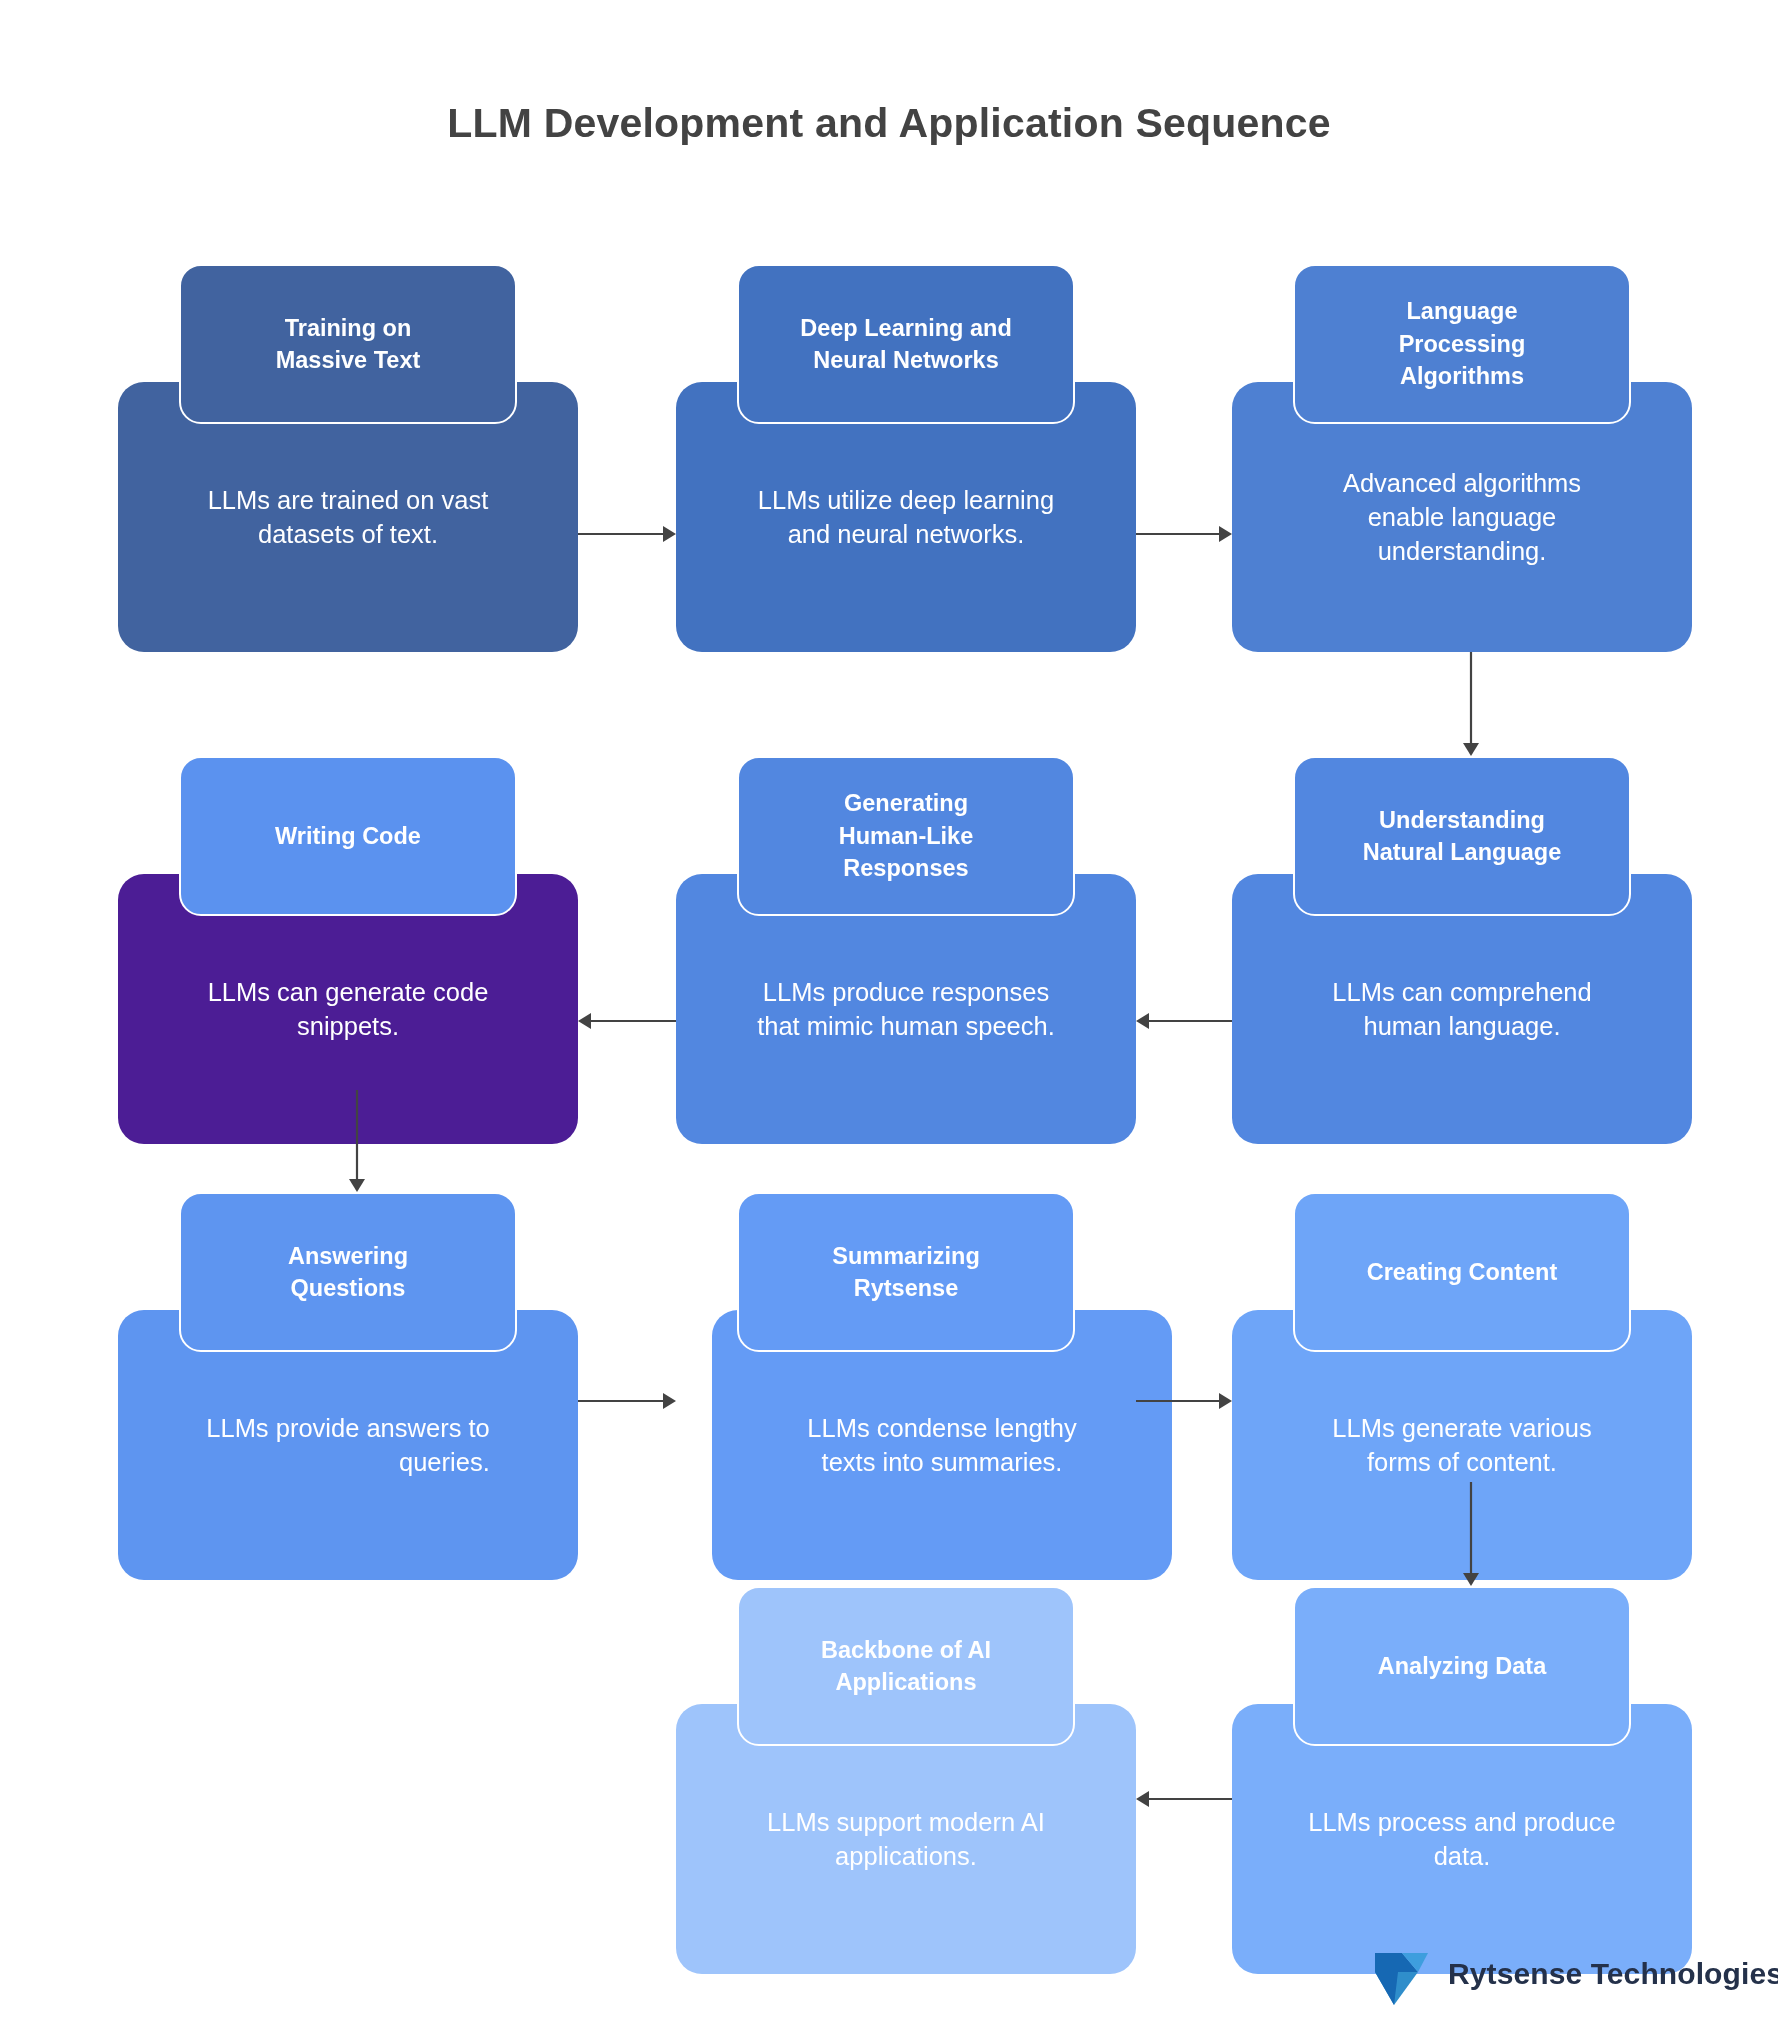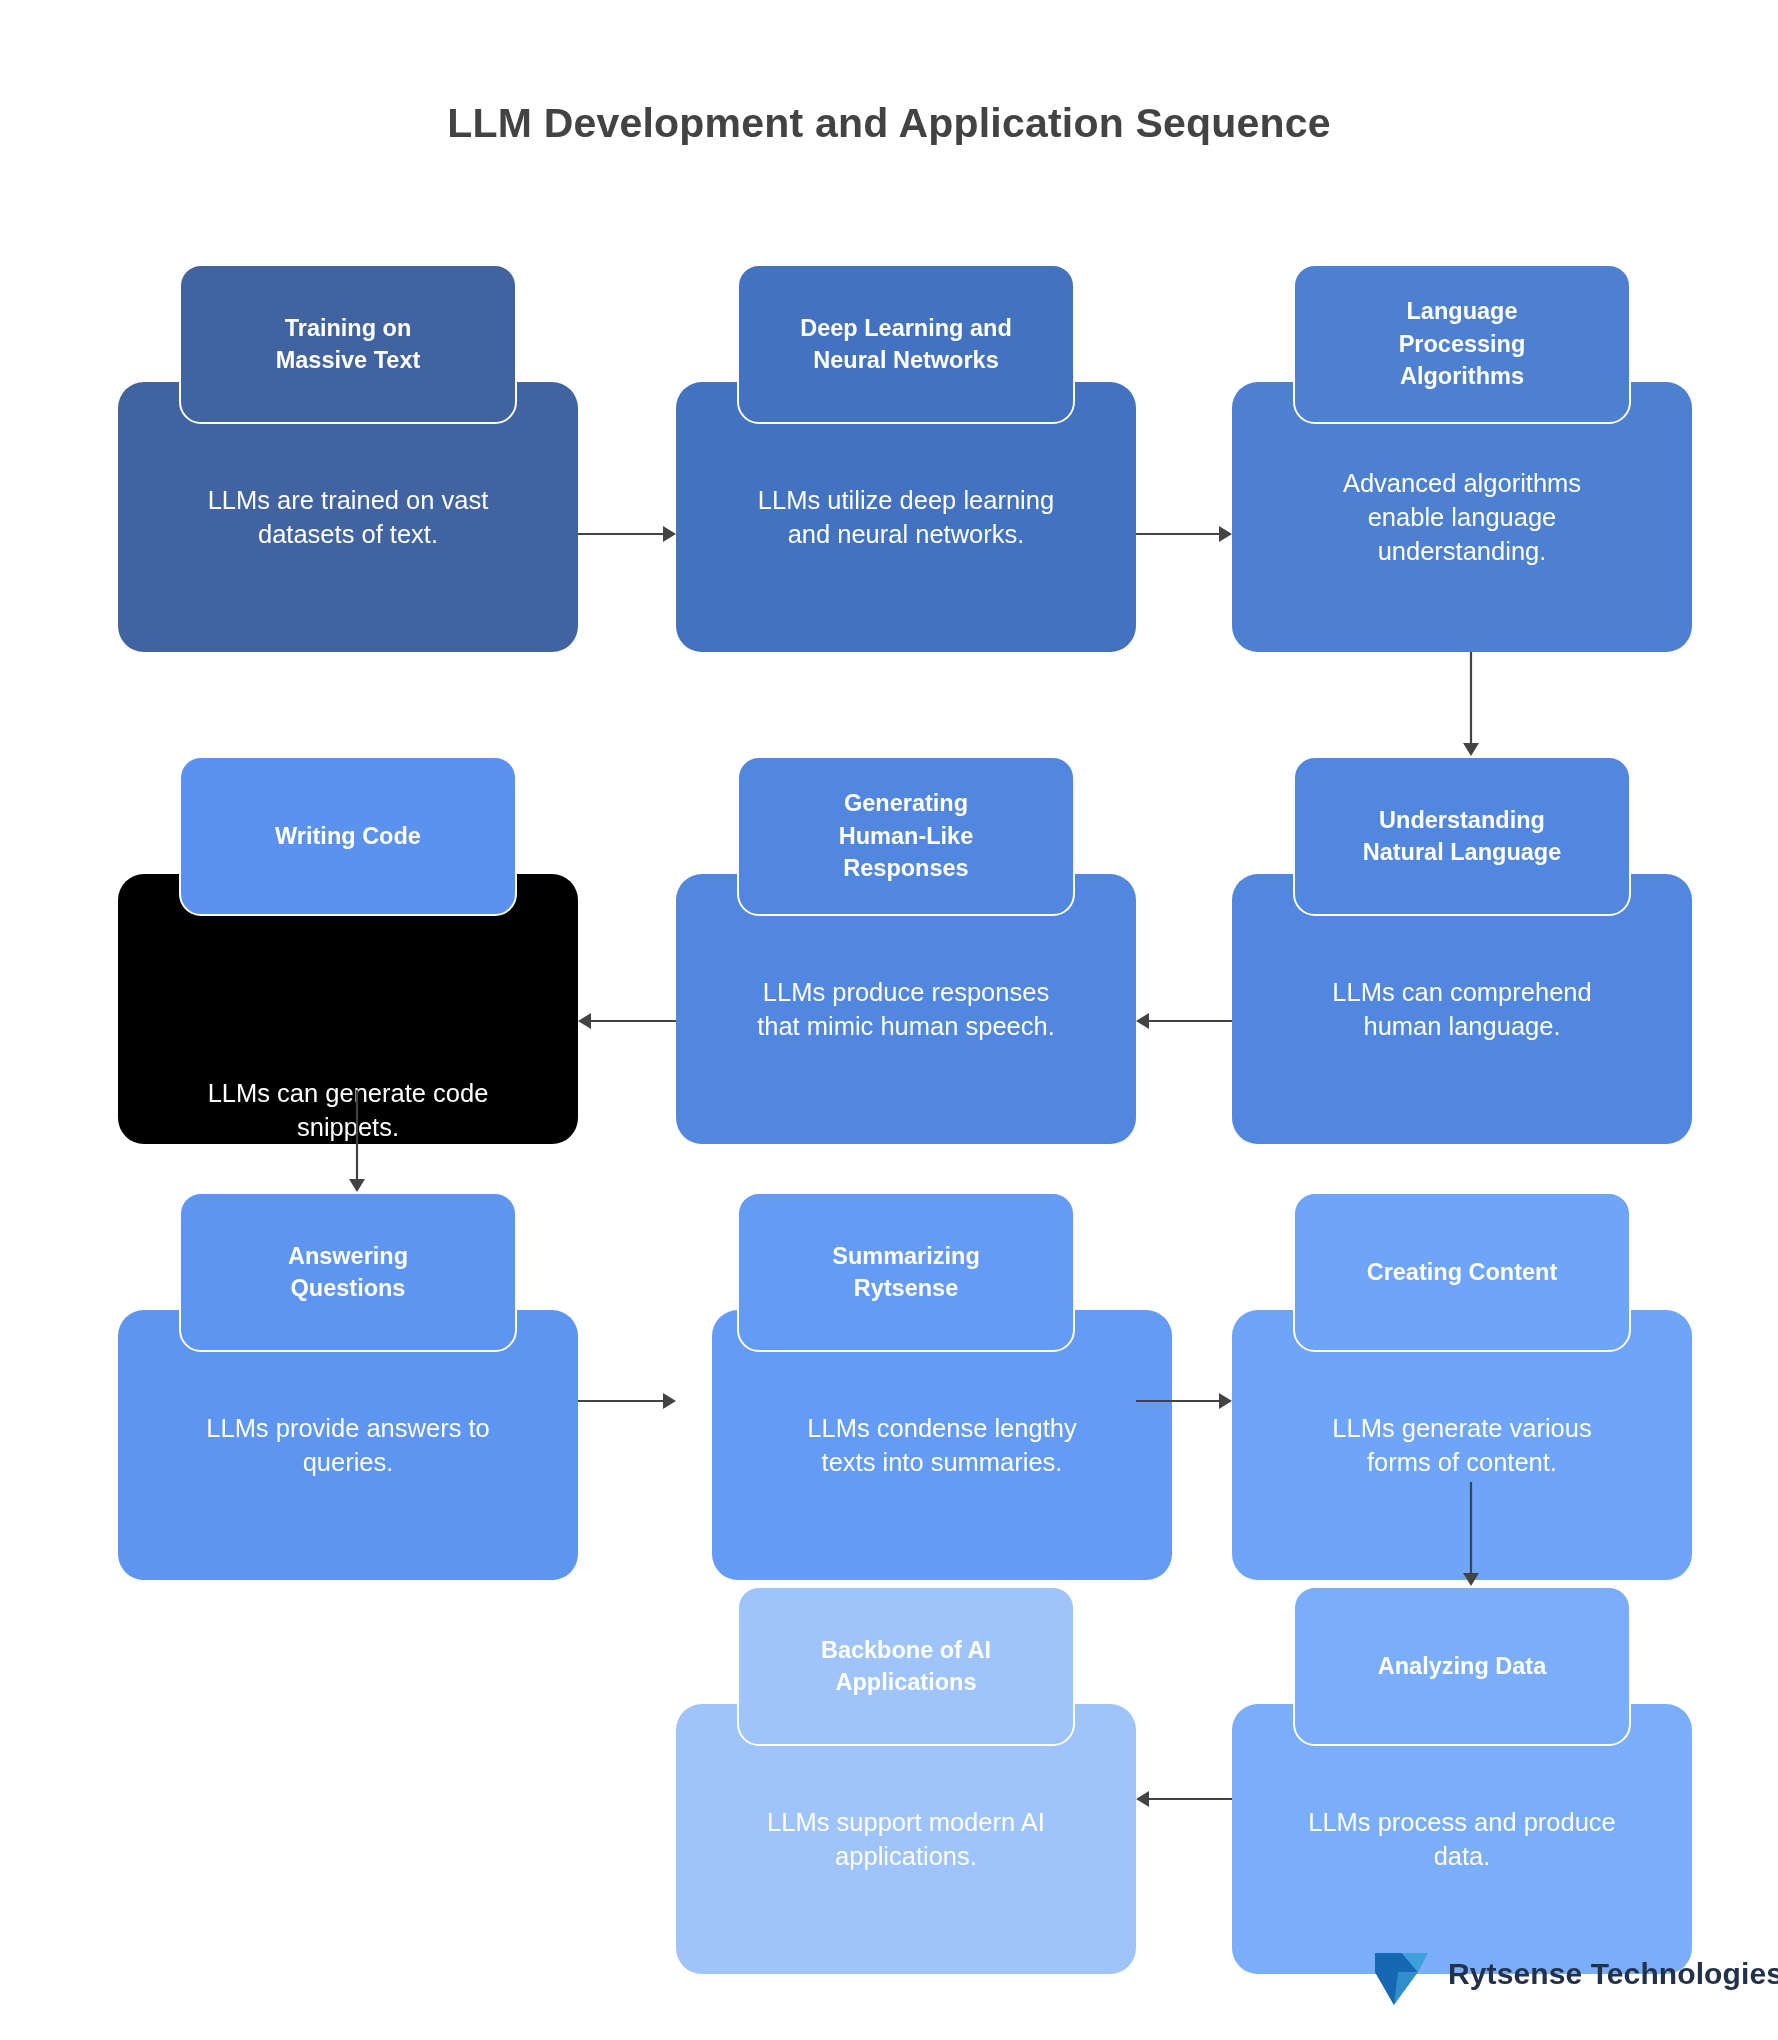--- a/index.html
+++ b/index.html
@@ -128,21 +128,21 @@
 enable language
 understanding.</span>
         </div>
         <div class="node-head" style="background: rgb(78, 128, 210);">
           <span class="node-head-text">Language
 Processing
 Algorithms</span>
         </div>
       </div>
       <div class="node" style="left: 118px; top: 756px;">
-        <div class="node-body" style="background: #000000; align-items: flex-end;">
+        <div class="node-body" style="background: #4c1d95;">
           <span class="node-body-text">LLMs can generate code
 snippets.</span>
         </div>
         <div class="node-head" style="background: rgb(91, 146, 239);">
           <span class="node-head-text">Writing Code</span>
         </div>
       </div>
       <div class="node" style="left: 676px; top: 756px;">
         <div class="node-body" style="background: rgb(82, 135, 224);">
           <span class="node-body-text">LLMs produce responses
@@ -158,21 +158,21 @@
         <div class="node-body" style="background: rgb(82, 135, 224);">
           <span class="node-body-text">LLMs can comprehend
 human language.</span>
         </div>
         <div class="node-head" style="background: rgb(82, 135, 224);">
           <span class="node-head-text">Understanding
 Natural Language</span>
         </div>
       </div>
       <div class="node" style="left: 118px; top: 1192px;">
-        <div class="node-body" style="background: rgb(94, 149, 240);">
+        <div class="node-body" style="background: rgb(94, 149, 240); text-align: right;">
           <span class="node-body-text">LLMs provide answers to
 queries.</span>
         </div>
         <div class="node-head" style="background: rgb(94, 149, 240);">
           <span class="node-head-text">Answering
 Questions</span>
         </div>
       </div>
       <div class="node" style="left: 676px; top: 1192px;">
         <div class="node-body" style="background: rgb(100, 155, 245); margin-left: 36px;">

